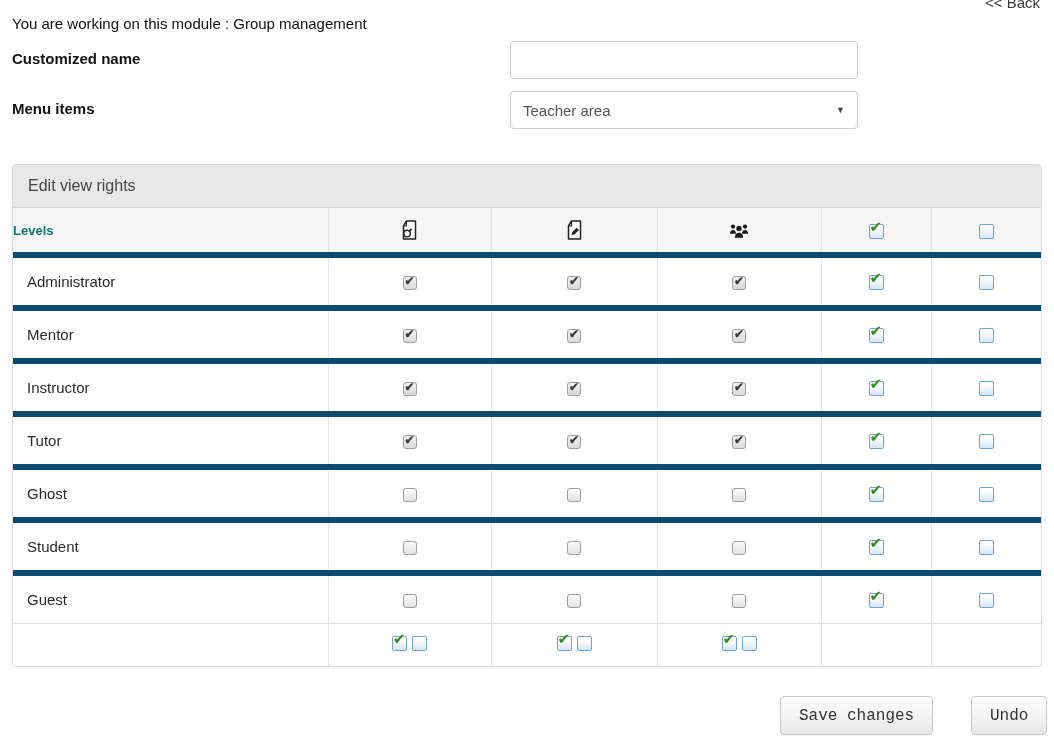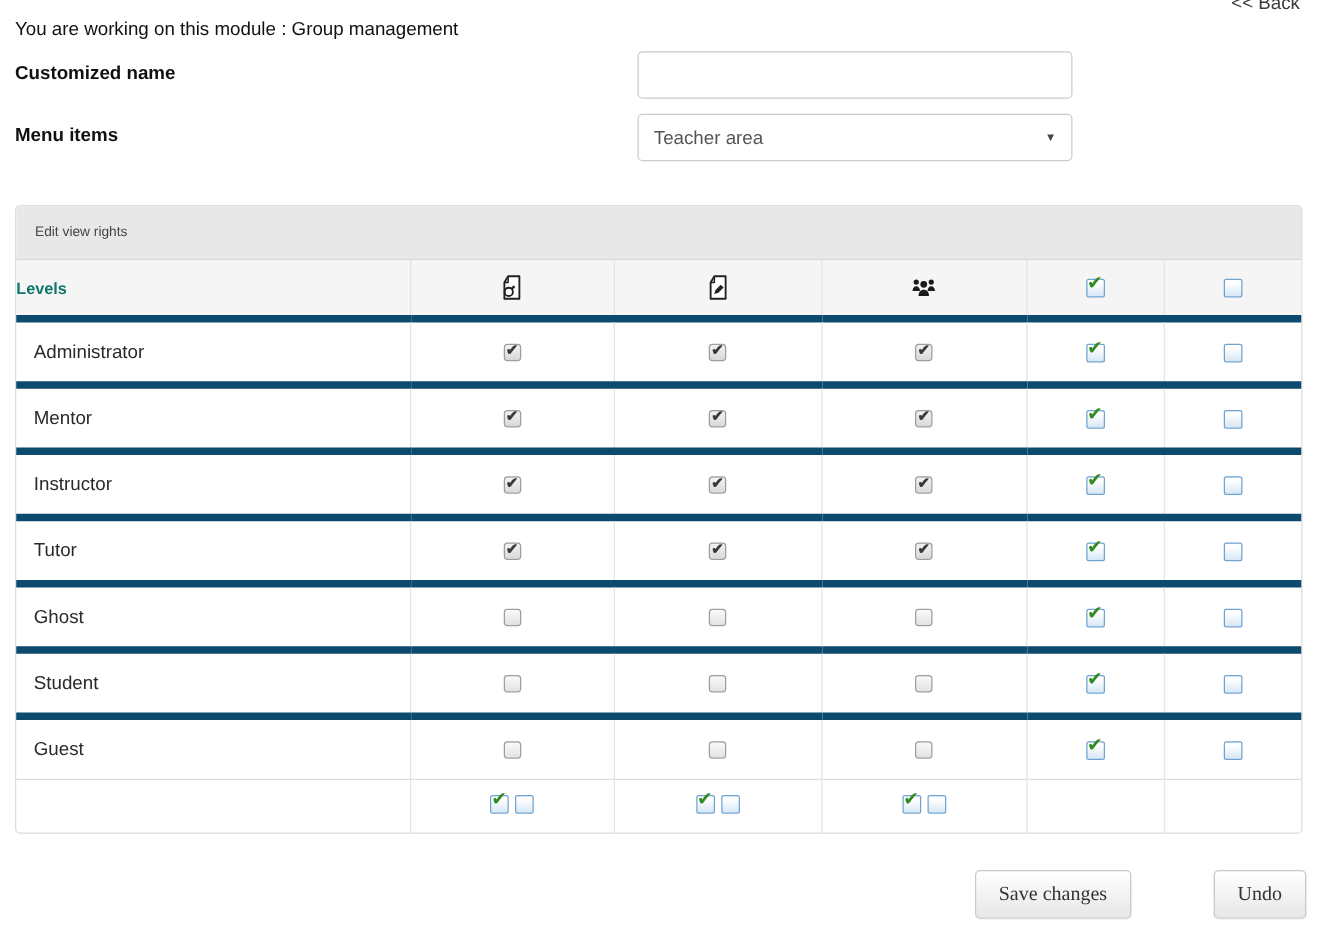--- a/index.html
+++ b/index.html
@@ -23,21 +23,21 @@
     display:flex;align-items:center;padding:0 12px;
   }
   .select-box .value{font-size:15px;color:#555;flex:1;}
   .select-box .arrow{font-size:9px;color:#444;}
   .panel{
     position:absolute;left:12px;top:164px;width:1028px;
     border:1px solid #ddd;border-radius:4px;background:#fff;
   }
   .panel-heading{
     height:42px;line-height:42px;padding-left:15px;background:#e8e8e8;
-    border-bottom:1px solid #d5d5d5;color:#444;font-size:11px;border-radius:3px 3px 0 0;
+    border-bottom:1px solid #d5d5d5;color:#444;font-size:16px;border-radius:3px 3px 0 0;
   }
   table.rights{width:100%;border-collapse:collapse;font-size:15px;color:#222;table-layout:fixed;}
   table.rights th,table.rights td{padding:0;}
   thead th{background:#f5f5f5;height:44px;text-align:center;font-weight:normal;}
   th.levels{text-align:left;padding-left:14px;font-weight:bold;color:#0f766e;font-size:13px;}
   table.rights th + th, table.rights td + td{border-left:1px solid #e4e4e4;}
   tbody td{height:47px;border-top:6px solid #0c4a6e;text-align:center;}
   tbody td.level{text-align:left;padding-left:14px;color:#2a2a2a;}
   tfoot td{height:42px;border-top:1px solid #ddd;text-align:center;}
   
@@ -56,21 +56,21 @@
     border:1px solid #6fa3d2;border-radius:2px;cursor:pointer;
     background:linear-gradient(180deg,#ffffff 20%,#d6e7f5);
   }
   .blue-box.checked::after{
     content:"\2714";position:absolute;left:0px;top:-7px;font-size:15px;font-weight:bold;
     color:#2f8a1f;text-shadow:0 1px 0 rgba(255,255,255,.35);
   }
   .pair{display:inline-flex;gap:5px;align-items:center;}
   .btn{
     position:absolute;top:696px;height:39px;box-sizing:border-box;
-    border:1px solid #c9c9c9;border-radius:4px;color:#333;font-size:16px;font-family:Liberation Serif, serif;
+    border:1px solid #c9c9c9;border-radius:4px;color:#333;font-size:16px;font-family:Liberation Mono, monospace;
     background:linear-gradient(180deg,#ffffff,#e7e7e7);padding:0 18px;cursor:pointer;
     box-shadow:0 1px 1px rgba(0,0,0,.05);
   }
   .btn-save{left:780px;}
   .btn-undo{left:940px;margin-left:31px;}
   .icon-svg{vertical-align:middle;}
 </style>
 </head>
 <body>
 

